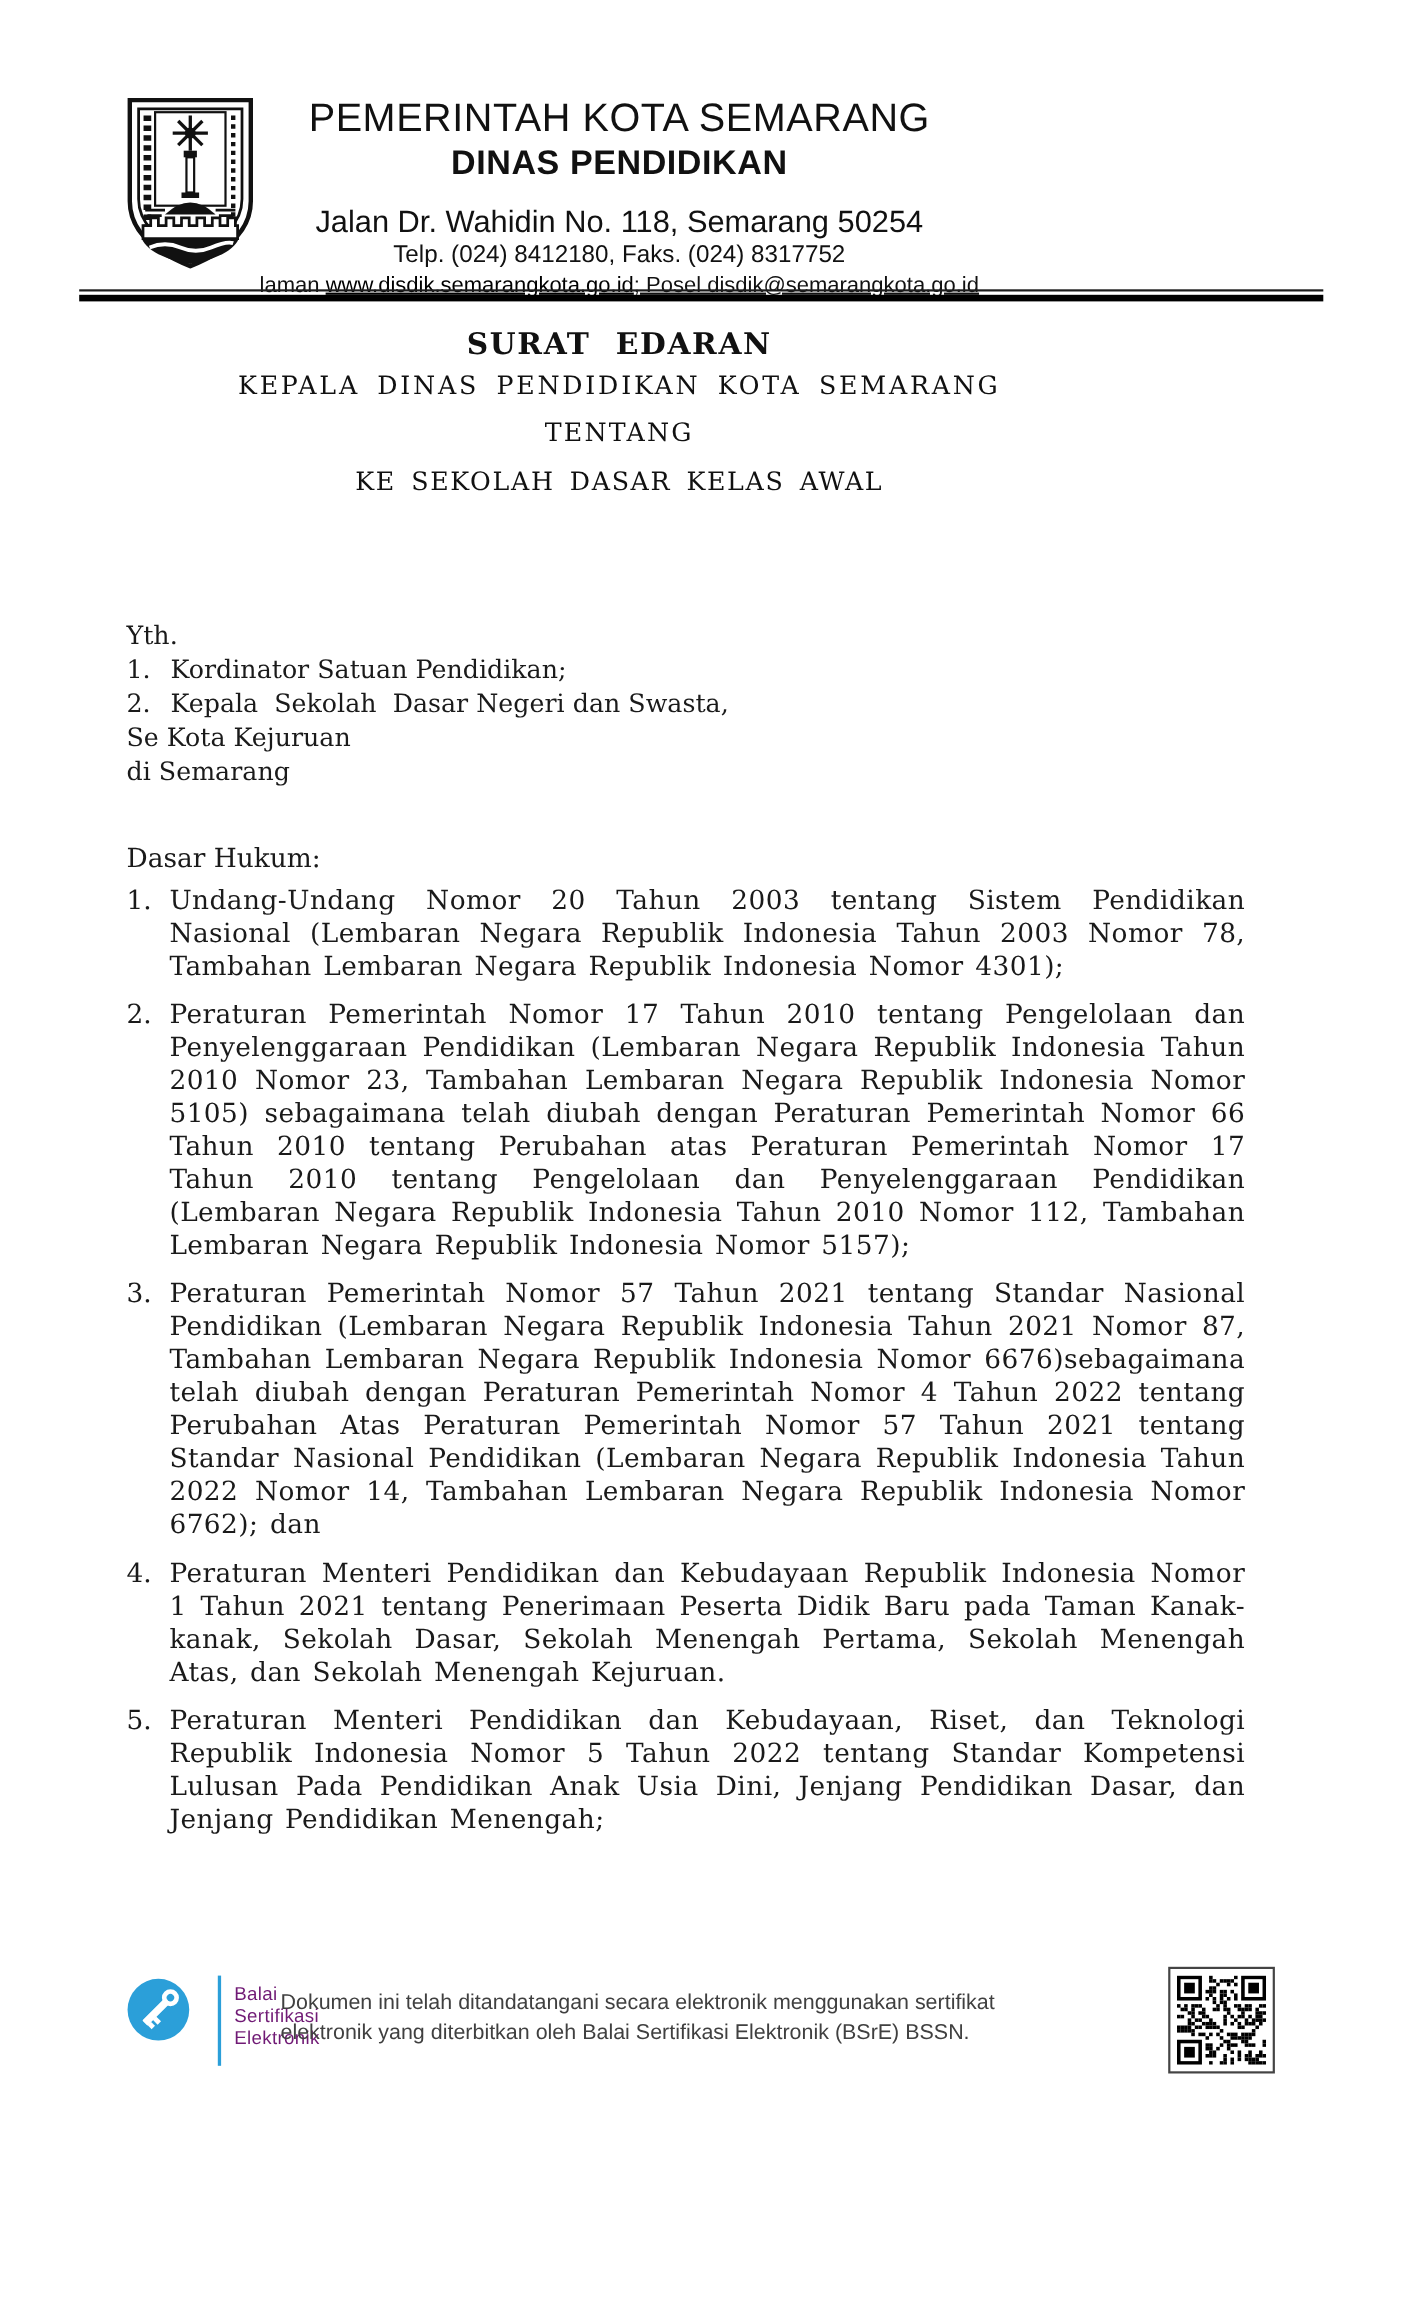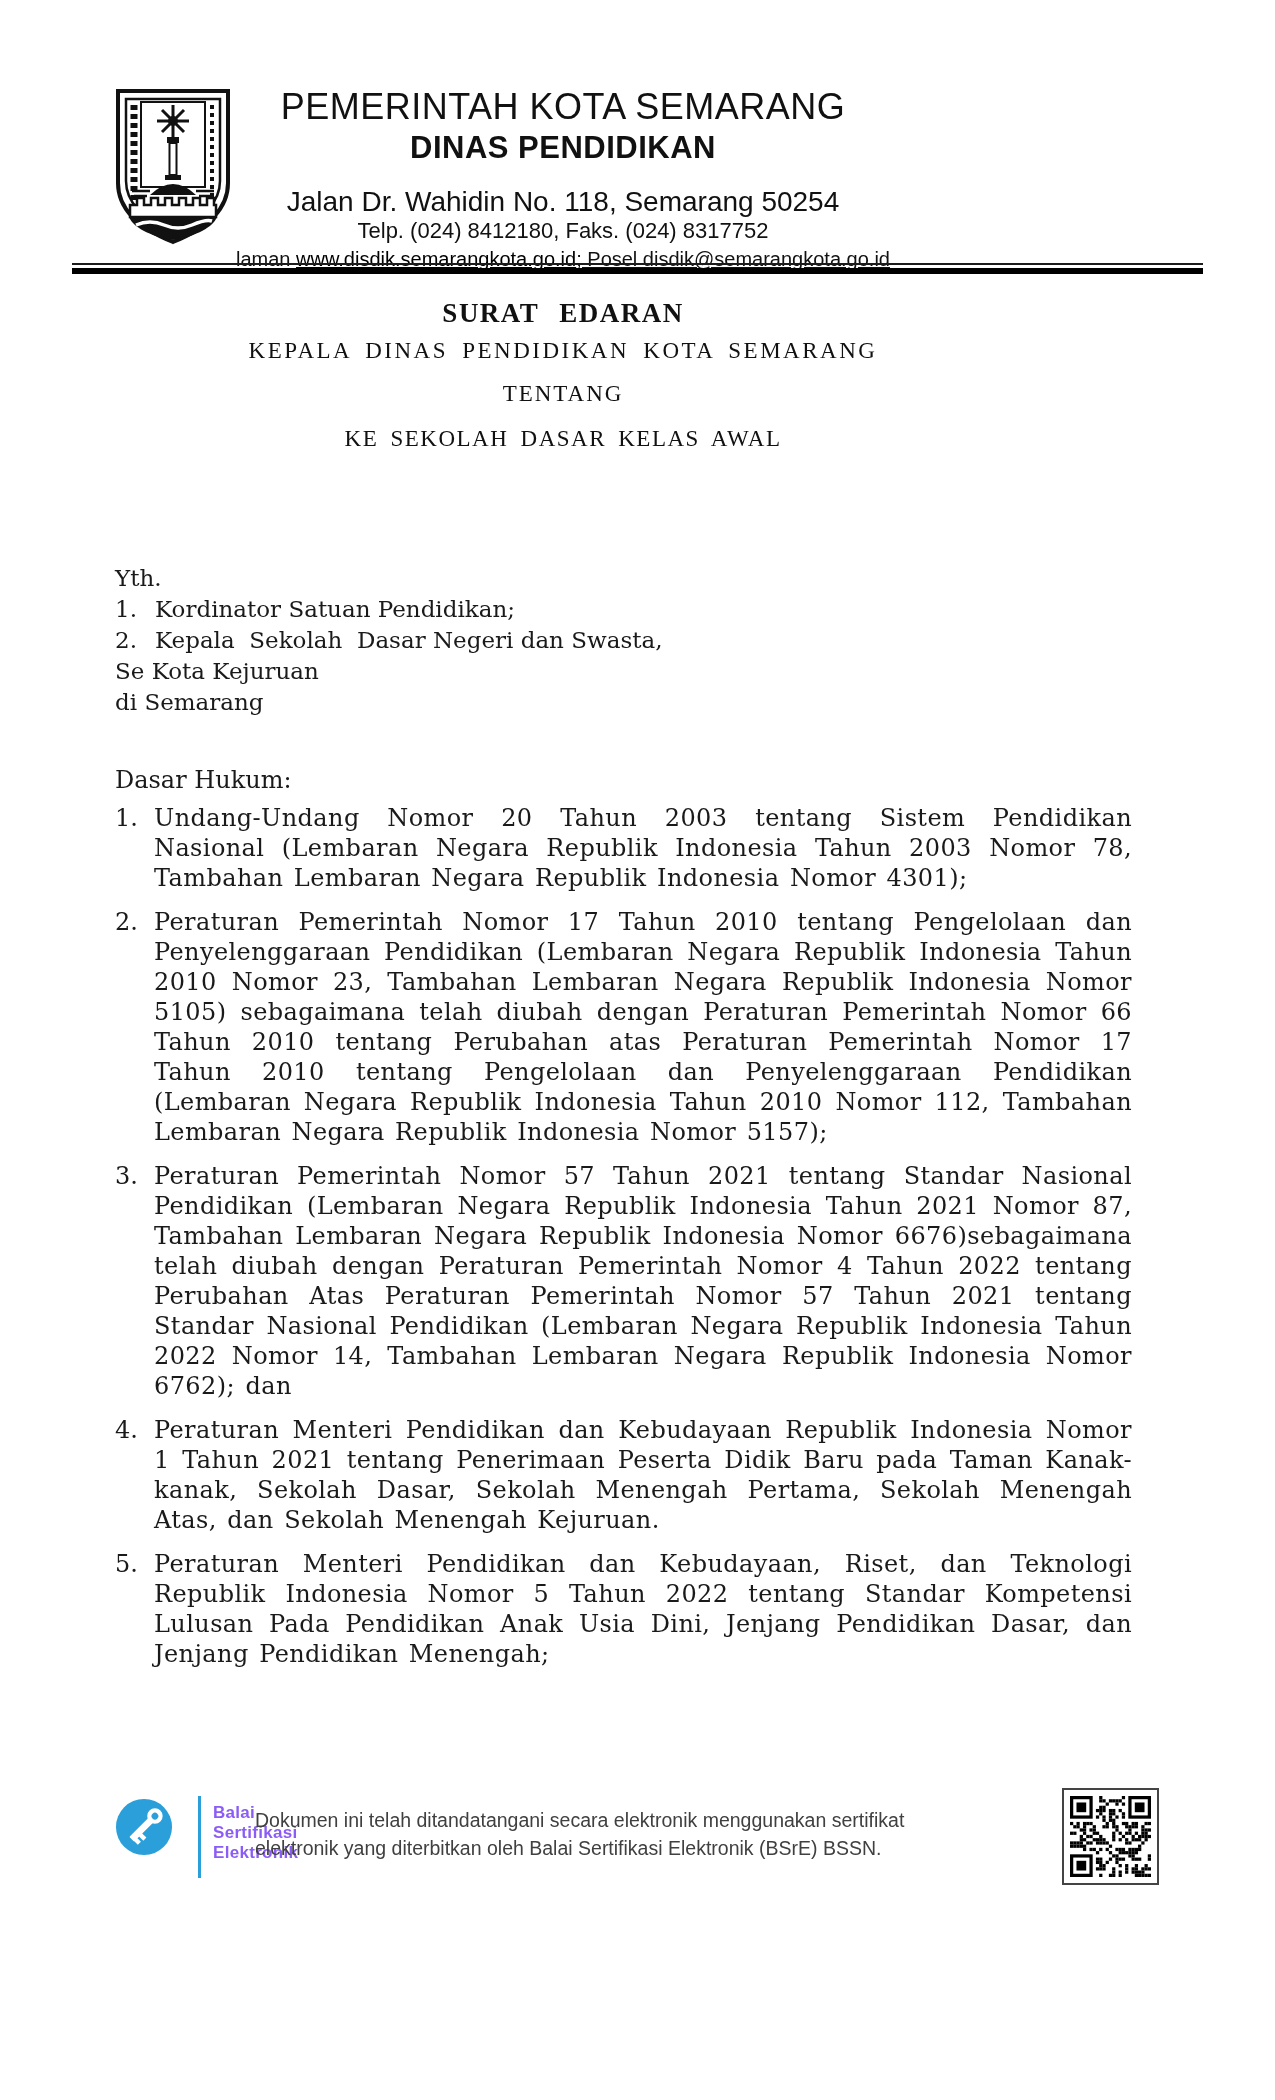--- a/index.html
+++ b/index.html
@@ -25,21 +25,21 @@
   .lh-addr { font-size:28px; line-height:29px; margin-top:20px; }
   .lh-tel  { font-size:22px; line-height:29px; }
   .lh-web  { font-size:20px; line-height:25px; margin-top:2px; }
   .lh-web .seg-underline { text-decoration:underline; }
   .lh-web a { color:#000000; text-decoration:underline; }
   .rules { position:absolute; top:263px; left:72px; width:1131px; }
   .rule-thin  { height:2px; background:#1c1c1c; }
   .rule-thick { height:6px; background:#000; margin-top:3px; }
 
   
-  .title-block { position:absolute; top:298px; left:113px; width:900px; text-align:center; color:#111;font-family:Liberation Serif, serif; }
+  .title-block { position:absolute; top:298px; left:113px; width:900px; text-align:center; color:#111; }
   .t-doc     { font-size:27px; font-weight:700; letter-spacing:1.5px; word-spacing:12px; margin-bottom:9px; }
   .t-issuer  { font-size:23px; letter-spacing:2.5px; word-spacing:6px; margin-bottom:7px; }
   .t-number  { font-size:23px; letter-spacing:3px; }
   .t-about   { font-size:23px; letter-spacing:2px; margin-top:17px; }
   .t-subject { font-size:23px; letter-spacing:1.5px; word-spacing:5px; line-height:31px; margin-top:16px; }
 
   
   .recipients { position:absolute; top:563px; left:115px; width:820px;
                 font-size:23px; line-height:31px; }
   .recip-row { display:flex; }
@@ -50,22 +50,22 @@
   .legal { position:absolute; top:765px; left:115px; width:1017px; }
   .legal-heading { font-size:24px; line-height:31px; margin-bottom:7px; }
   .legal-item { display:flex; margin-bottom:14px; font-size:24px; line-height:30px; }
   .li-num  { flex:0 0 39px; }
   .li-text { flex:1; text-align:justify; letter-spacing:0.4px; word-spacing:2.5px; }
 
   
   .footer { position:absolute; top:1788px; left:0; right:0; height:120px; }
   .bsre-logo { position:absolute; left:115px; top:10px; }
   .bsre-divider { position:absolute; left:198px; top:8px; width:3px; height:82px; background:#2B9FD9; }
-  .bsre-label { position:absolute; left:213px; top:15px; color:#8b5cf6;
-                font-family:"Liberation Sans", sans-serif; font-weight:700;
+  .bsre-label { position:absolute; left:213px; top:15px; color:#701a75;
+                font-family:"Liberation Sans", sans-serif; font-weight:400;
                 font-size:17px; line-height:20px; letter-spacing:0.3px; }
   .footer-statement { position:absolute; left:255px; top:18px; width:706px; text-align:left;
                       font-family:"Liberation Sans", sans-serif; font-size:19.5px; line-height:28px; color:#404040; }
   .qr-box { position:absolute; left:1062px; top:0; width:97px; height:97px;
             border:2px solid #444; background:#fff; padding:6px; }
 </style>
 </head>
 <body>
 
 <div class="page">

